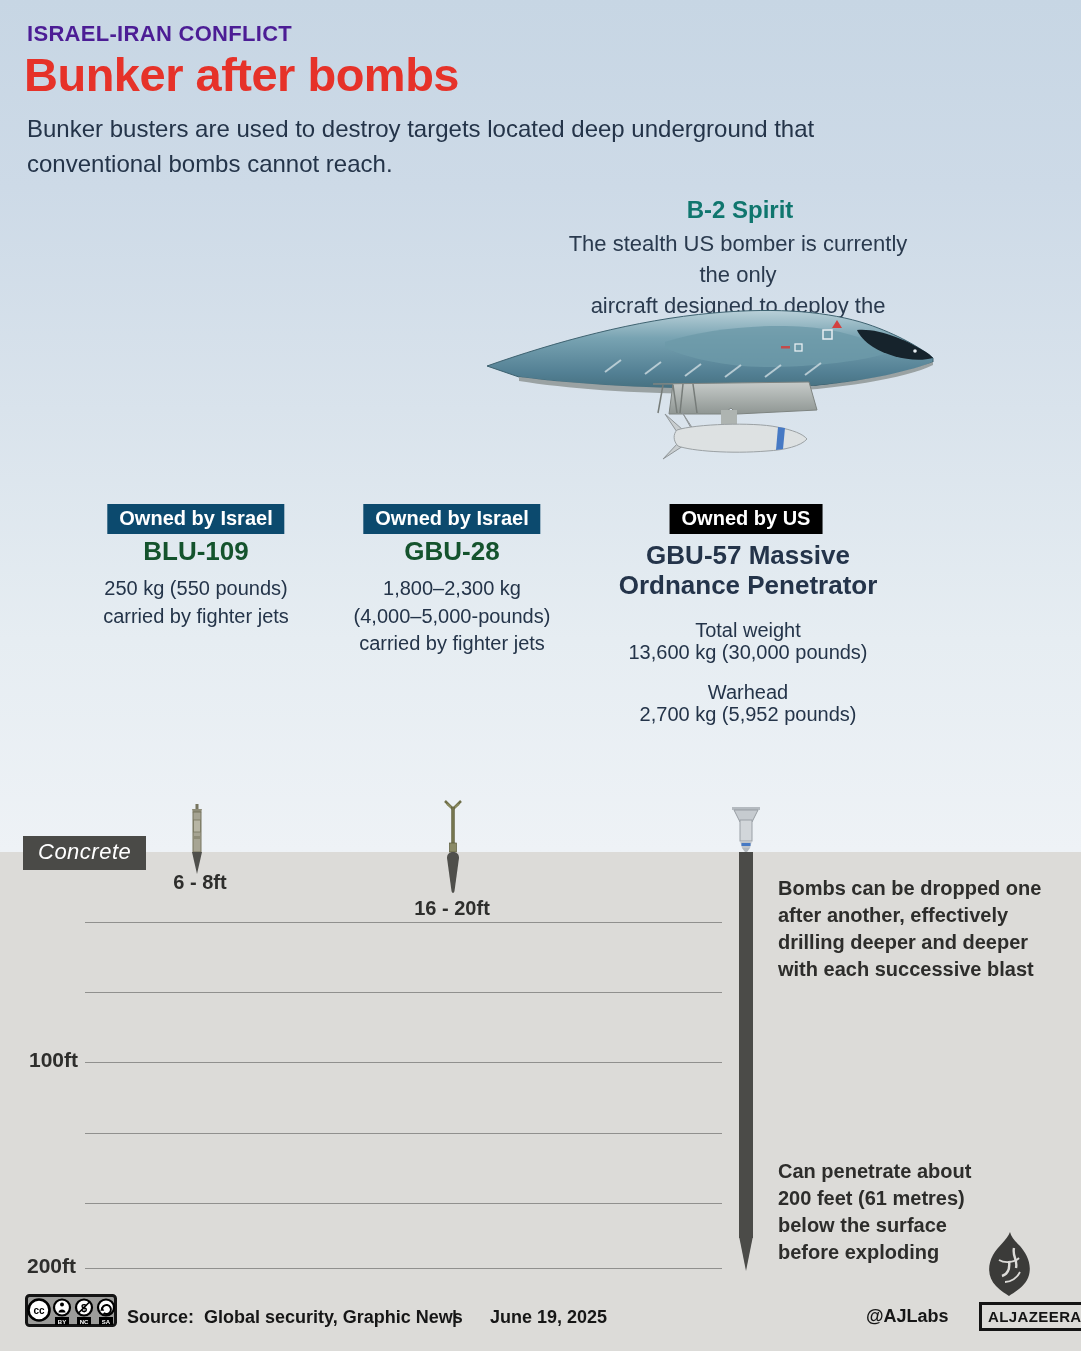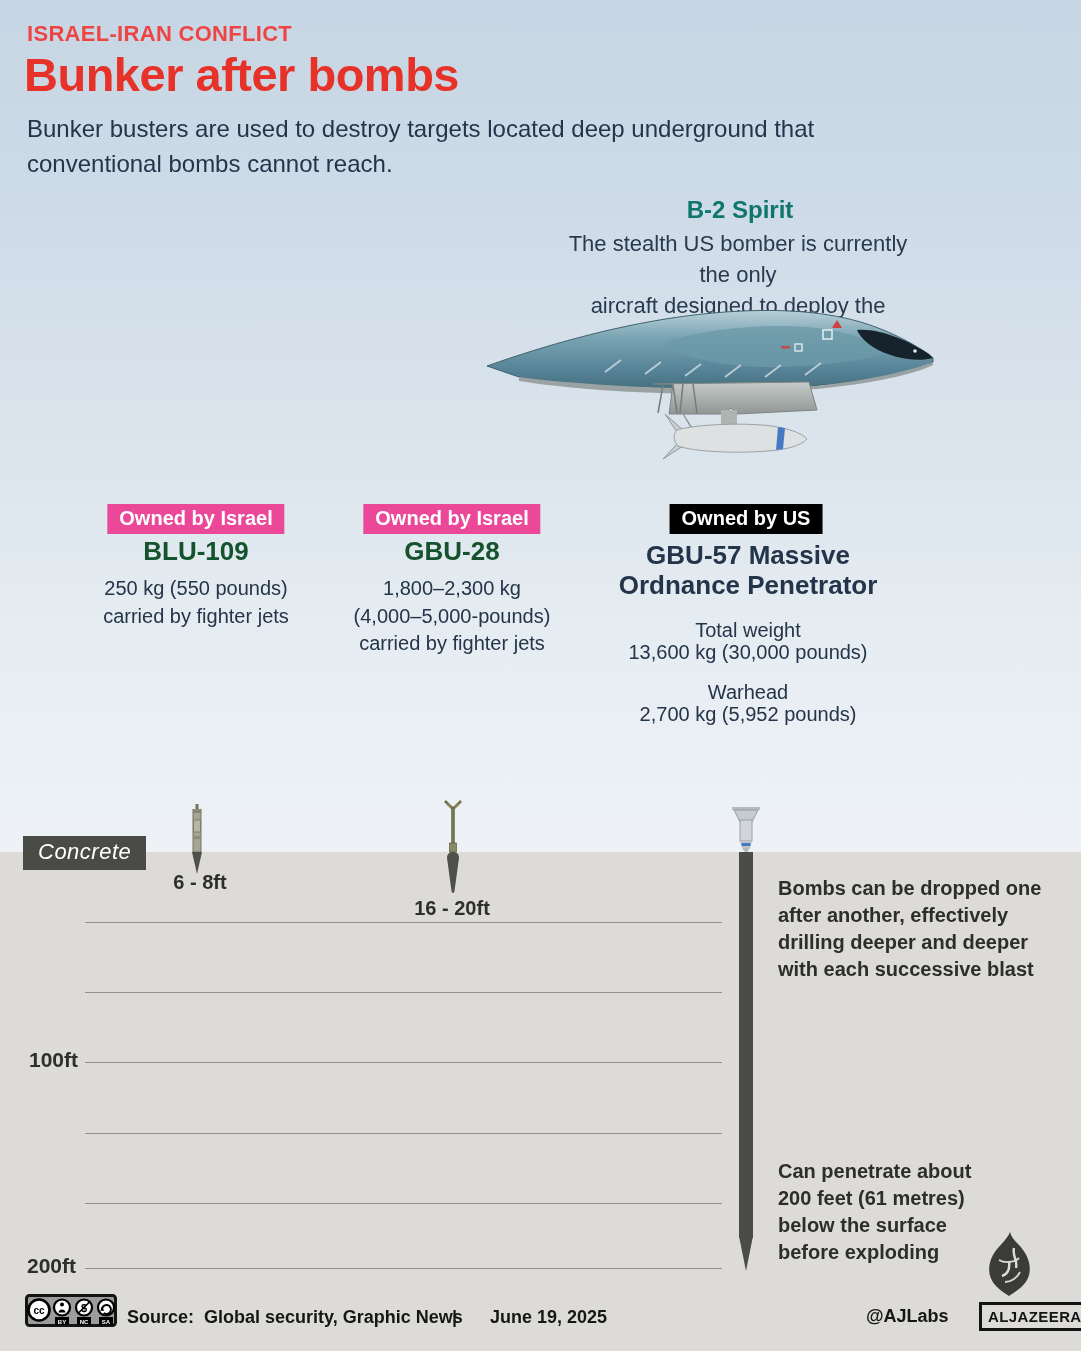--- a/index.html
+++ b/index.html
@@ -5,29 +5,29 @@
   html,body{margin:0;padding:0;background:#fff;}
   .page{position:relative;width:1081px;height:1351px;overflow:hidden;
         font-family:"Liberation Sans",sans-serif;color:#22334a;}
   .sky{position:absolute;left:0;top:0;width:1081px;height:852px;
        background:linear-gradient(180deg,#c7d6e4 0%,#cddae7 22%,#d9e3ec 48%,#e6edf2 75%,#eef2f6 100%);}
   .ground{position:absolute;left:0;top:852px;width:1081px;height:499px;background:#dcdbd8;}
   .abs{position:absolute;}
   .ctr{transform:translateX(-50%);text-align:center;}
   .preline{white-space:pre-line;}
 
-  .kicker{left:27px;top:21px;font-size:22px;font-weight:700;letter-spacing:.3px;color:#ef4444;}
+  .kicker{left:27px;top:21px;font-size:22px;font-weight:700;letter-spacing:.3px;color:#4c1d95;}
   .title{left:24px;top:47px;font-size:47px;font-weight:600;color:#e63229;letter-spacing:-.5px;margin:0;}
   .intro{left:27px;top:112px;font-size:24px;line-height:1.45;color:#243449;}
 
   .b2name{left:740px;top:196px;font-size:24px;font-weight:700;color:#0f766e;}
   .b2desc{left:738px;top:229px;font-size:22px;line-height:1.4;color:#2a3a4e;}
 
   .badge{top:504px;font-size:20px;font-weight:700;color:#ffffff;padding:3px 12px 4px;white-space:nowrap;}
-  .badge.navy{background:#ec4899;}
+  .badge.navy{background:#0c4a6e;}
   .badge.red{background:#000000;}
   .bname{top:536px;font-size:26px;font-weight:700;color:#14532d;white-space:nowrap;}
   .bname3{top:540px;font-size:26px;font-weight:700;line-height:1.16;color:#24344a;}
   .spec{top:575px;font-size:20px;line-height:1.38;color:#243449;}
   .speclabel{font-size:20px;font-weight:400;color:#243449;}
   .specvalue{font-size:20px;color:#243449;white-space:nowrap;}
   .note{top:674px;font-size:20px;line-height:1.38;color:#243449;}
 
   .concrete{left:23px;top:836px;background:#4a4a47;color:#fff;
             font-size:22px;font-style:italic;padding:3px 15px 5px;letter-spacing:.5px;}

